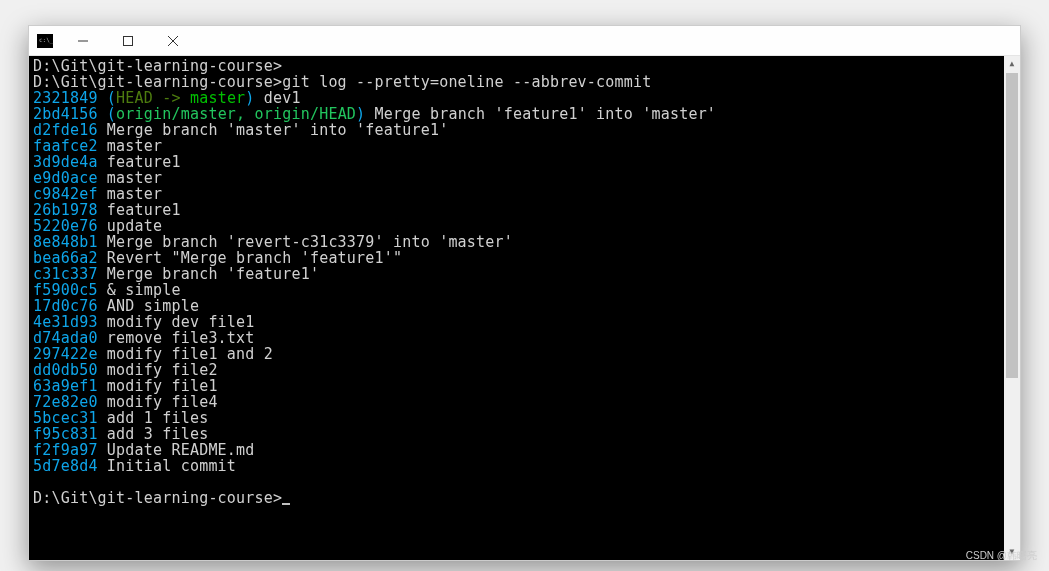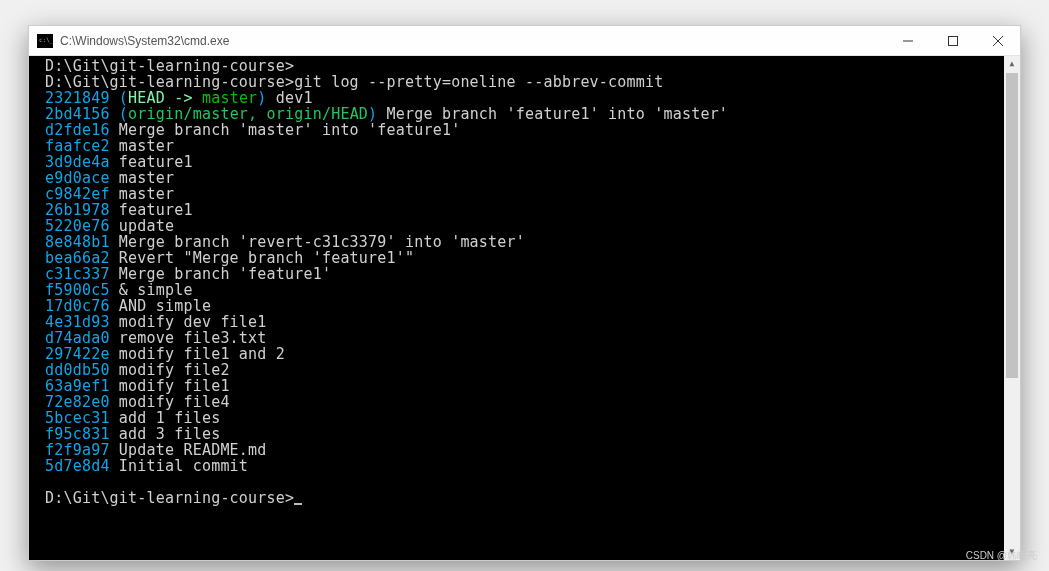--- a/index.html
+++ b/index.html
@@ -99,25 +99,25 @@
     .scroll-arrow.down { bottom: 0; }
     .scroll-thumb {
       position: absolute;
       left: 2px;
       right: 2px;
       top: 17px;
       height: 305px;
       background: #c2c2c2;
     }
     .c-hash { color: #0ea5e9; }
-    .c-cyan { color: #86efac; }
+    .c-cyan { color: #4d7c0f; }
     .c-green { color: #00c000; }
     .c-red { color: #22c55e; }
     .c-white { color: #d0d0d0; }
-    .line { display: block; margin-left: 12px; }
+    .line { display: block; }
     .cursor {
       display: inline-block;
       width: 8px;
       height: 2px;
       background: #c0c0c0;
       vertical-align: baseline;
       position: relative;
       top: 2px;
     }
     .watermark {
@@ -130,21 +130,20 @@
       pointer-events: none;
     }
   </style>
 </head>
 <body>
 
 <div class="outer-shadow">
 <div class="window">
   <div class="titlebar">
     <span class="titlebar-icon"></span>
-    <span class="titlebar-text">C:\Windows\System32\cmd.exe</span>
     <div class="win-controls">
       <div class="win-btn">
         <svg width="10" height="10">
               <line x1="0" y1="5" x2="10" y2="5" stroke-width="1"></line>
             </svg>
       </div>
       <div class="win-btn">
         <svg width="10" height="10">
               <rect x="0.5" y="0.5" width="9" height="9" fill="none" stroke-width="1"></rect>
             </svg>

